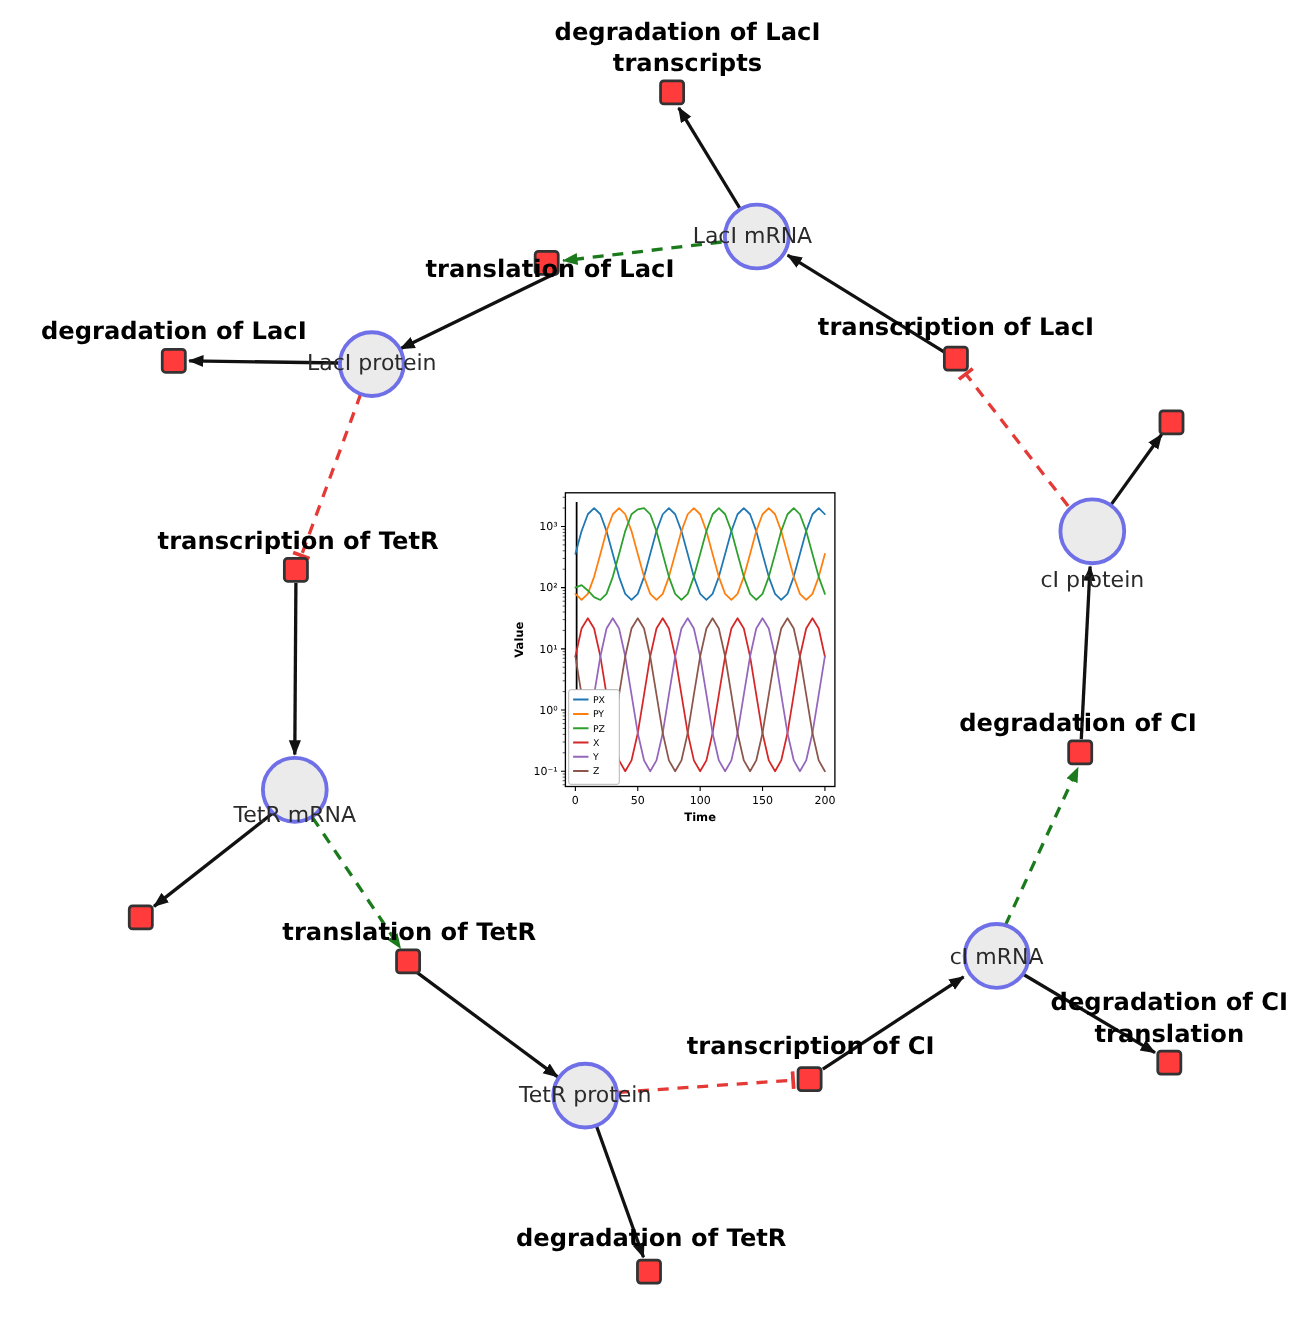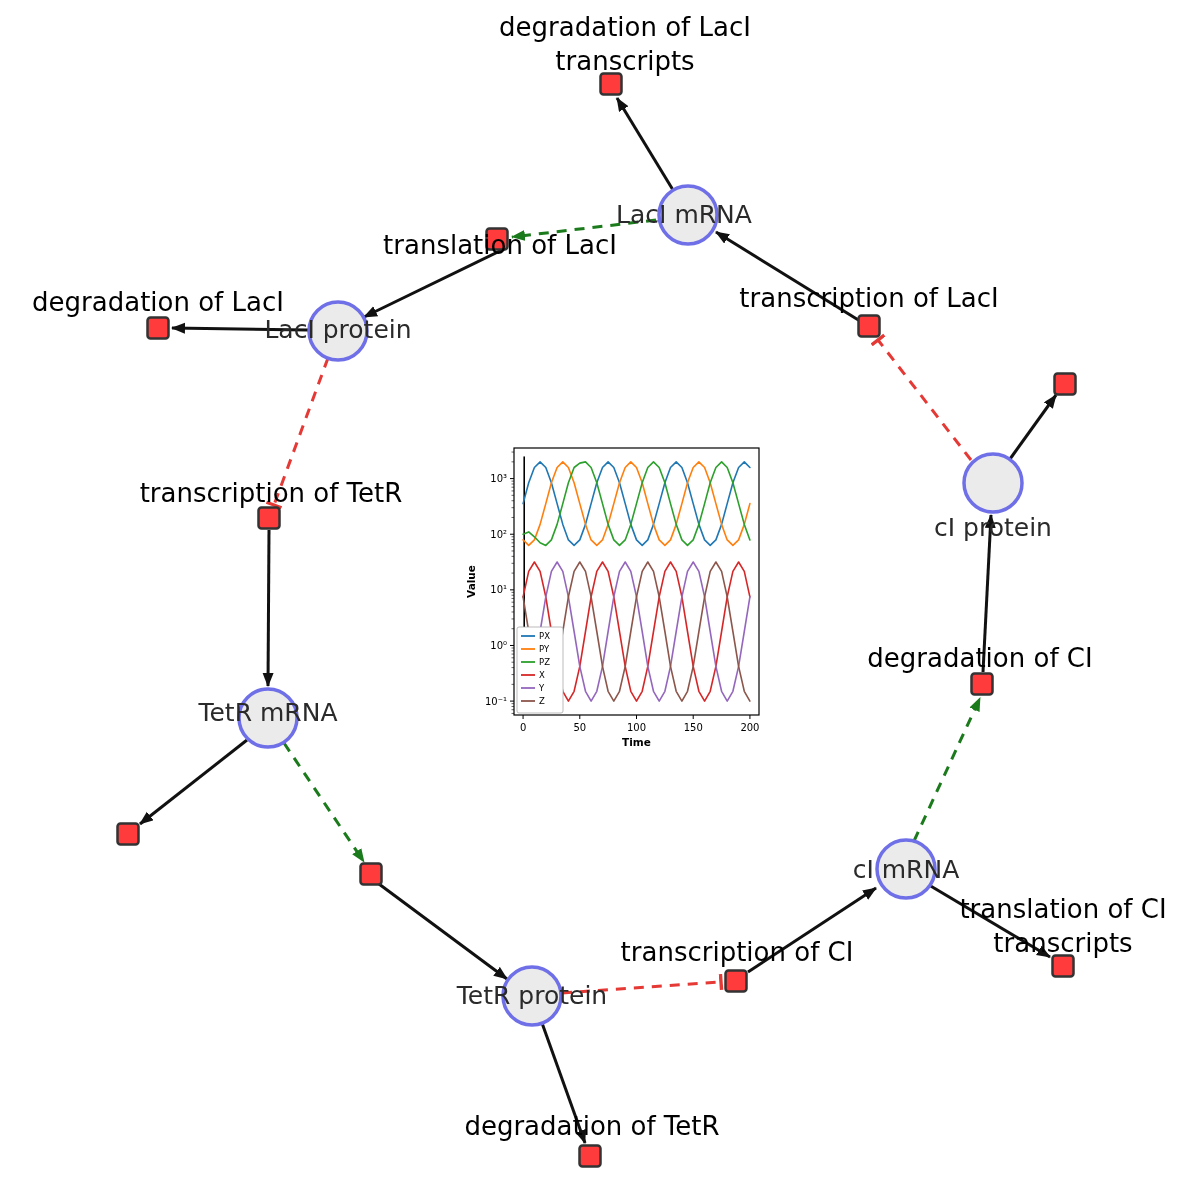--- a/index.html
+++ b/index.html
@@ -1,22 +1,22 @@
 <!DOCTYPE html>
 <html><head>
 <meta charset="utf-8">
 <style>
   * { margin:0; padding:0; box-sizing:border-box; }
   html,body { background:#ffffff; font-family:"DejaVu Sans","Liberation Sans",sans-serif; }
   .stage { position:relative; width:1189px; height:1200px; background:#ffffff; overflow:hidden; }
   .stage > svg.edges { position:absolute; left:0; top:0; }
   .lbl { position:absolute; transform:translate(-50%,-50%); text-align:center; white-space:nowrap; pointer-events:none; }
-  .rlabel { font-weight:normal; font-size:26px; color:#000; line-height:1.32; }
+  .rlabel { font-weight:bold; font-size:22px; color:#000; line-height:1.32; }
   .rlabel.wrap { white-space:normal; }
-  .slabel { font-size:25px; color:#2a2a2a; }
+  .slabel { font-size:20px; color:#2a2a2a; }
   .chart { position:absolute; left:462px; top:438px; width:305px; height:320px; background:#ffffff; }
 </style>
 </head>
 <body>
 
 <div class="stage">
 
   <svg class="edges" width="1189" height="1200" viewBox="0 0 1189 1200">
     <defs>
       <marker id="arrB" markerUnits="userSpaceOnUse" markerWidth="18" markerHeight="14" refX="13" refY="5.5" orient="auto">
@@ -67,32 +67,33 @@
     <rect x="971.5" y="673.5" width="21" height="21" rx="3" fill="#ff3b3b" stroke="#333333" stroke-width="2.5"></rect>
     <rect x="117.5" y="823.5" width="21" height="21" rx="3" fill="#ff3b3b" stroke="#333333" stroke-width="2.5"></rect>
     <rect x="360.5" y="863.5" width="21" height="21" rx="3" fill="#ff3b3b" stroke="#333333" stroke-width="2.5"></rect>
     <rect x="1052.5" y="955.5" width="21" height="21" rx="3" fill="#ff3b3b" stroke="#333333" stroke-width="2.5"></rect>
     <rect x="725.5" y="970.5" width="21" height="21" rx="3" fill="#ff3b3b" stroke="#333333" stroke-width="2.5"></rect>
     <rect x="579.5" y="1145.5" width="21" height="21" rx="3" fill="#ff3b3b" stroke="#333333" stroke-width="2.5"></rect>
   </svg>
 
   <div class="lbl slabel" style="left:684px;top:214px;">LacI mRNA</div>
   <div class="lbl slabel" style="left:338px;top:329px;">LacI protein</div>
-  <div class="lbl slabel" style="left:268px;top:712px;text-align:center;">TetR mRNA</div>
+  <div class="lbl slabel" style="left:268px;top:740px;text-align:center;">TetR mRNA</div>
   <div class="lbl slabel" style="left:532px;top:995px;">TetR protein</div>
   <div class="lbl slabel" style="left:906px;top:869px;">cI mRNA</div>
   <div class="lbl slabel" style="left:993px;top:482px;margin-top:45px;">cI protein</div>
 
   <div class="lbl rlabel wrap" style="left:625px;top:44px;width:255px;">degradation of LacI transcripts</div>
   <div class="lbl rlabel" style="left:500px;top:215px;margin-top:30px;">translation of LacI</div>
   <div class="lbl rlabel" style="left:869px;top:298px;">transcription of LacI</div>
   <div class="lbl rlabel" style="left:158px;top:302px;text-align:center;">degradation of LacI</div>
   <div class="lbl rlabel" style="left:271px;top:493px;">transcription of TetR</div>
   <div class="lbl rlabel" style="left:980px;top:658px;">degradation of CI</div>
-  <div class="lbl rlabel wrap" style="left:1063px;top:926px;width:240px;">translation of CI transcripts</div>
+  <div class="lbl rlabel" style="left:372px;top:848px;">translation of TetR</div>
+  <div class="lbl rlabel wrap" style="left:1063px;top:926px;width:240px;">degradation of CI translation</div>
   <div class="lbl rlabel" style="left:737px;top:952px;">transcription of CI</div>
   <div class="lbl rlabel" style="left:592px;top:1126px;">degradation of TetR</div>
 
   <div class="chart">
     <svg id="chart-svg" width="305" height="320" viewBox="0 0 305 320">
         <line x1="62.20833333333333" y1="263.09375" x2="62.20833333333333" y2="18.458337017617907" stroke="#000" stroke-width="1.6"></line>
         <polyline points="61.1,65.6 66.7,44.8 72.4,29.5 78.1,23.9 83.8,29.5 89.4,44.8 95.1,65.6 100.8,86.4 106.4,101.9 112.1,107.4 117.8,101.9 123.5,86.4 129.1,65.6 134.8,44.8 140.5,29.5 146.1,23.9 151.8,29.5 157.5,44.8 163.2,65.6 168.8,86.4 174.5,101.9 180.2,107.4 185.8,101.9 191.5,86.4 197.2,65.6 202.9,44.8 208.5,29.5 214.2,23.9 219.9,29.5 225.5,44.8 231.2,65.6 236.9,86.4 242.6,101.9 248.2,107.4 253.9,101.9 259.6,86.4 265.2,65.6 270.9,44.8 276.6,29.5 282.3,23.9 287.9,29.5" fill="none" stroke="#1f77b4" stroke-width="1.6" stroke-linejoin="round" stroke-linecap="round"></polyline>
         <polyline points="61.1,101.9 66.7,107.4 72.4,101.9 78.1,86.4 83.8,65.6 89.4,44.8 95.1,29.5 100.8,23.9 106.4,29.5 112.1,44.8 117.8,65.6 123.5,86.4 129.1,101.9 134.8,107.4 140.5,101.9 146.1,86.4 151.8,65.6 157.5,44.8 163.2,29.5 168.8,23.9 174.5,29.5 180.2,44.8 185.8,65.6 191.5,86.4 197.2,101.9 202.9,107.4 208.5,101.9 214.2,86.4 219.9,65.6 225.5,44.8 231.2,29.5 236.9,23.9 242.6,29.5 248.2,44.8 253.9,65.6 259.6,86.4 265.2,101.9 270.9,107.4 276.6,101.9 282.3,86.4 287.9,65.6" fill="none" stroke="#ff7f0e" stroke-width="1.6" stroke-linejoin="round" stroke-linecap="round"></polyline>
         <polyline points="61.1,96.2 66.7,93.9 72.4,98.8 78.1,104.8 83.8,107.4 89.4,101.9 95.1,86.4 100.8,65.6 106.4,44.8 112.1,29.5 117.8,25.1 123.5,23.9 129.1,29.5 134.8,44.8 140.5,65.6 146.1,86.4 151.8,101.9 157.5,107.4 163.2,101.9 168.8,86.4 174.5,65.6 180.2,44.8 185.8,29.5 191.5,23.9 197.2,29.5 202.9,44.8 208.5,65.6 214.2,86.4 219.9,101.9 225.5,107.4 231.2,101.9 236.9,86.4 242.6,65.6 248.2,44.8 253.9,29.5 259.6,23.9 265.2,29.5 270.9,44.8 276.6,65.6 282.3,86.4 287.9,101.9" fill="none" stroke="#2ca02c" stroke-width="1.6" stroke-linejoin="round" stroke-linecap="round"></polyline>
         <polyline points="61.1,158.8 66.7,133.4 72.4,124.0 78.1,133.4 83.8,158.8 89.4,193.5 95.1,228.4 100.8,253.3 106.4,263.1 112.1,253.3 117.8,228.4 123.5,193.5 129.1,158.8 134.8,133.4 140.5,124.0 146.1,133.4 151.8,158.8 157.5,193.5 163.2,228.4 168.8,253.3 174.5,263.1 180.2,253.3 185.8,228.4 191.5,193.5 197.2,158.8 202.9,133.4 208.5,124.0 214.2,133.4 219.9,158.8 225.5,193.5 231.2,228.4 236.9,253.3 242.6,263.1 248.2,253.3 253.9,228.4 259.6,193.5 265.2,158.8 270.9,133.4 276.6,124.0 282.3,133.4 287.9,158.8" fill="none" stroke="#d62728" stroke-width="1.6" stroke-linejoin="round" stroke-linecap="round"></polyline>

